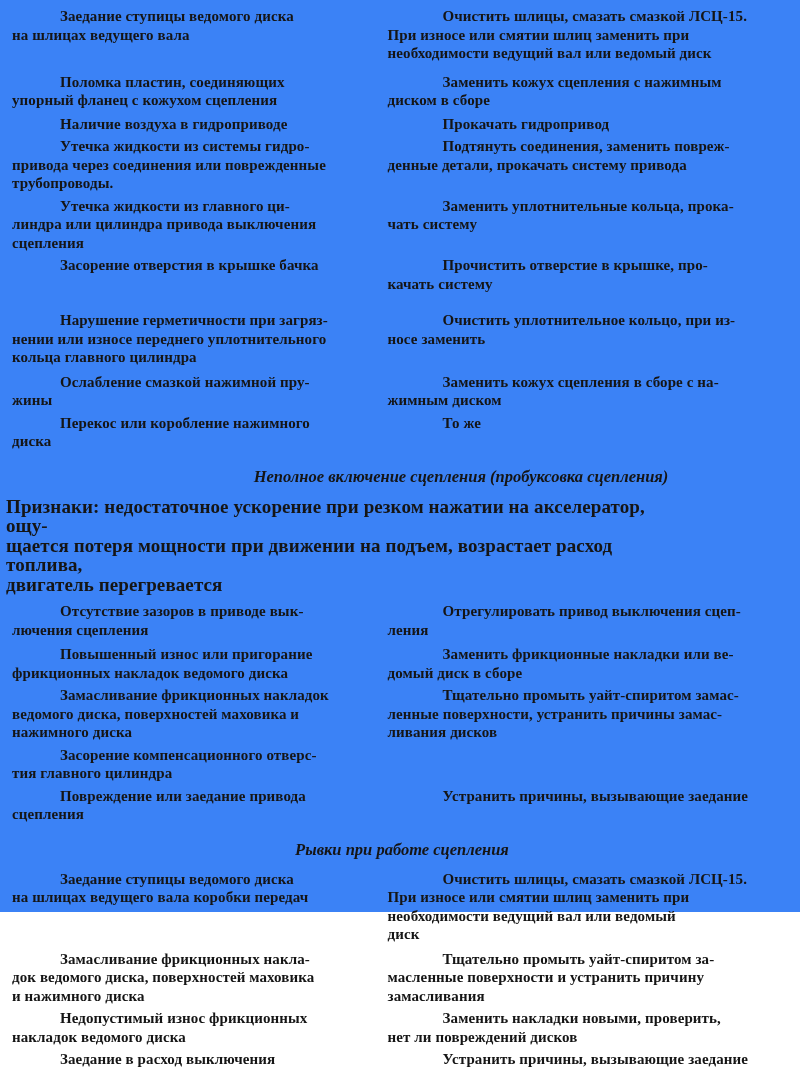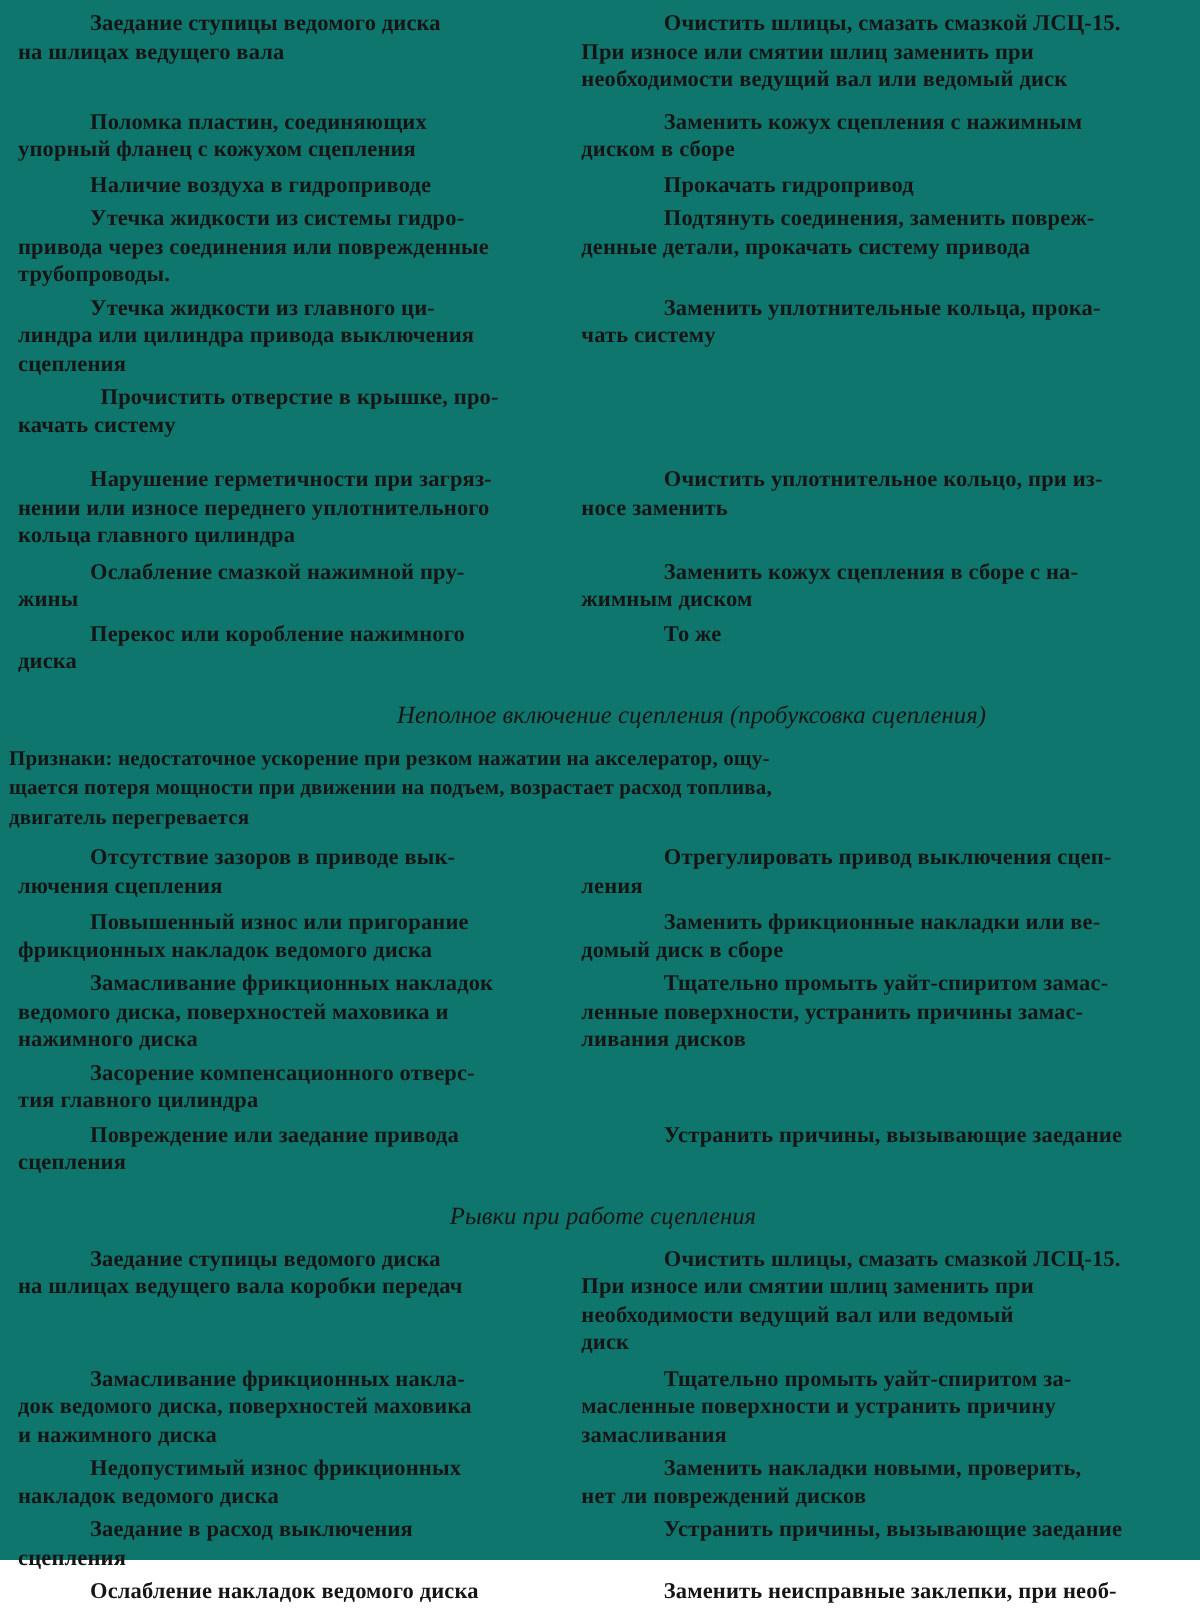--- a/index.html
+++ b/index.html
@@ -11,23 +11,23 @@
     width: 800px;
     height: 1074px;
     overflow: hidden;
     font-family: "Liberation Serif", "DejaVu Serif", serif;
     font-weight: 700;
     color: #151515;
   }
   .page {
     box-sizing: border-box;
     width: 800px;
-    height: 1040px;
+    height: 912px;
     padding: 7px 8px 0 12px;
-    background: #0f766e;
+    background: #3b82f6;
   }
   .section { margin: 0; }
   .row {
     display: flex;
     gap: 24px;
     margin-bottom: 4px;
     align-items: flex-start;
   }
   .cell {
     font-size: 15px;
@@ -40,28 +40,28 @@
     text-indent: 48px;
   }
   .remedy {
     width: 53.5%;
     text-indent: 55px;
     text-align: left;
   }
   .section-heading {
     text-align: center;
     font-style: italic;
-    font-weight: 400;
+    font-weight: 700;
     font-size: 16.5px;
     line-height: 20px;
     margin: 16px 0 10px 0;
   }
   .heading-shift { padding-left: 118px; }
   .symptoms {
-    font-size: 14px;
+    font-size: 19px;
     line-height: 19.5px;
     white-space: pre-line;
     width: 82%;
     margin: 0 0 8px -6px;
     letter-spacing: 0.1px;
   }
   
   .sec-0 .row:nth-child(1) { margin-bottom: 10px; }
   .sec-0 .row:nth-child(2) { margin-bottom: 5px; justify-content: flex-end; }
   .sec-0 .row:nth-child(6) { margin-bottom: 18px; }
@@ -101,20 +101,21 @@
 денные детали, прокачать систему привода</div>
   </div>
         <div class="row">
     <div class="cell cause">Утечка жидкости из главного ци-
 линдра или цилиндра привода выключения
 сцепления</div>
     <div class="cell remedy">Заменить уплотнительные кольца, прока-
 чать систему</div>
   </div>
         <div class="row">
+    <div class="cell cause">Засорение отверстия в крышке бачка</div>
     <div class="cell remedy">Прочистить отверстие в крышке, про-
 качать систему</div>
   </div>
         <div class="row">
     <div class="cell cause">Нарушение герметичности при загряз-
 нении или износе переднего уплотнительного
 кольца главного цилиндра</div>
     <div class="cell remedy">Очистить уплотнительное кольцо, при из-
 носе заменить</div>
   </div>

